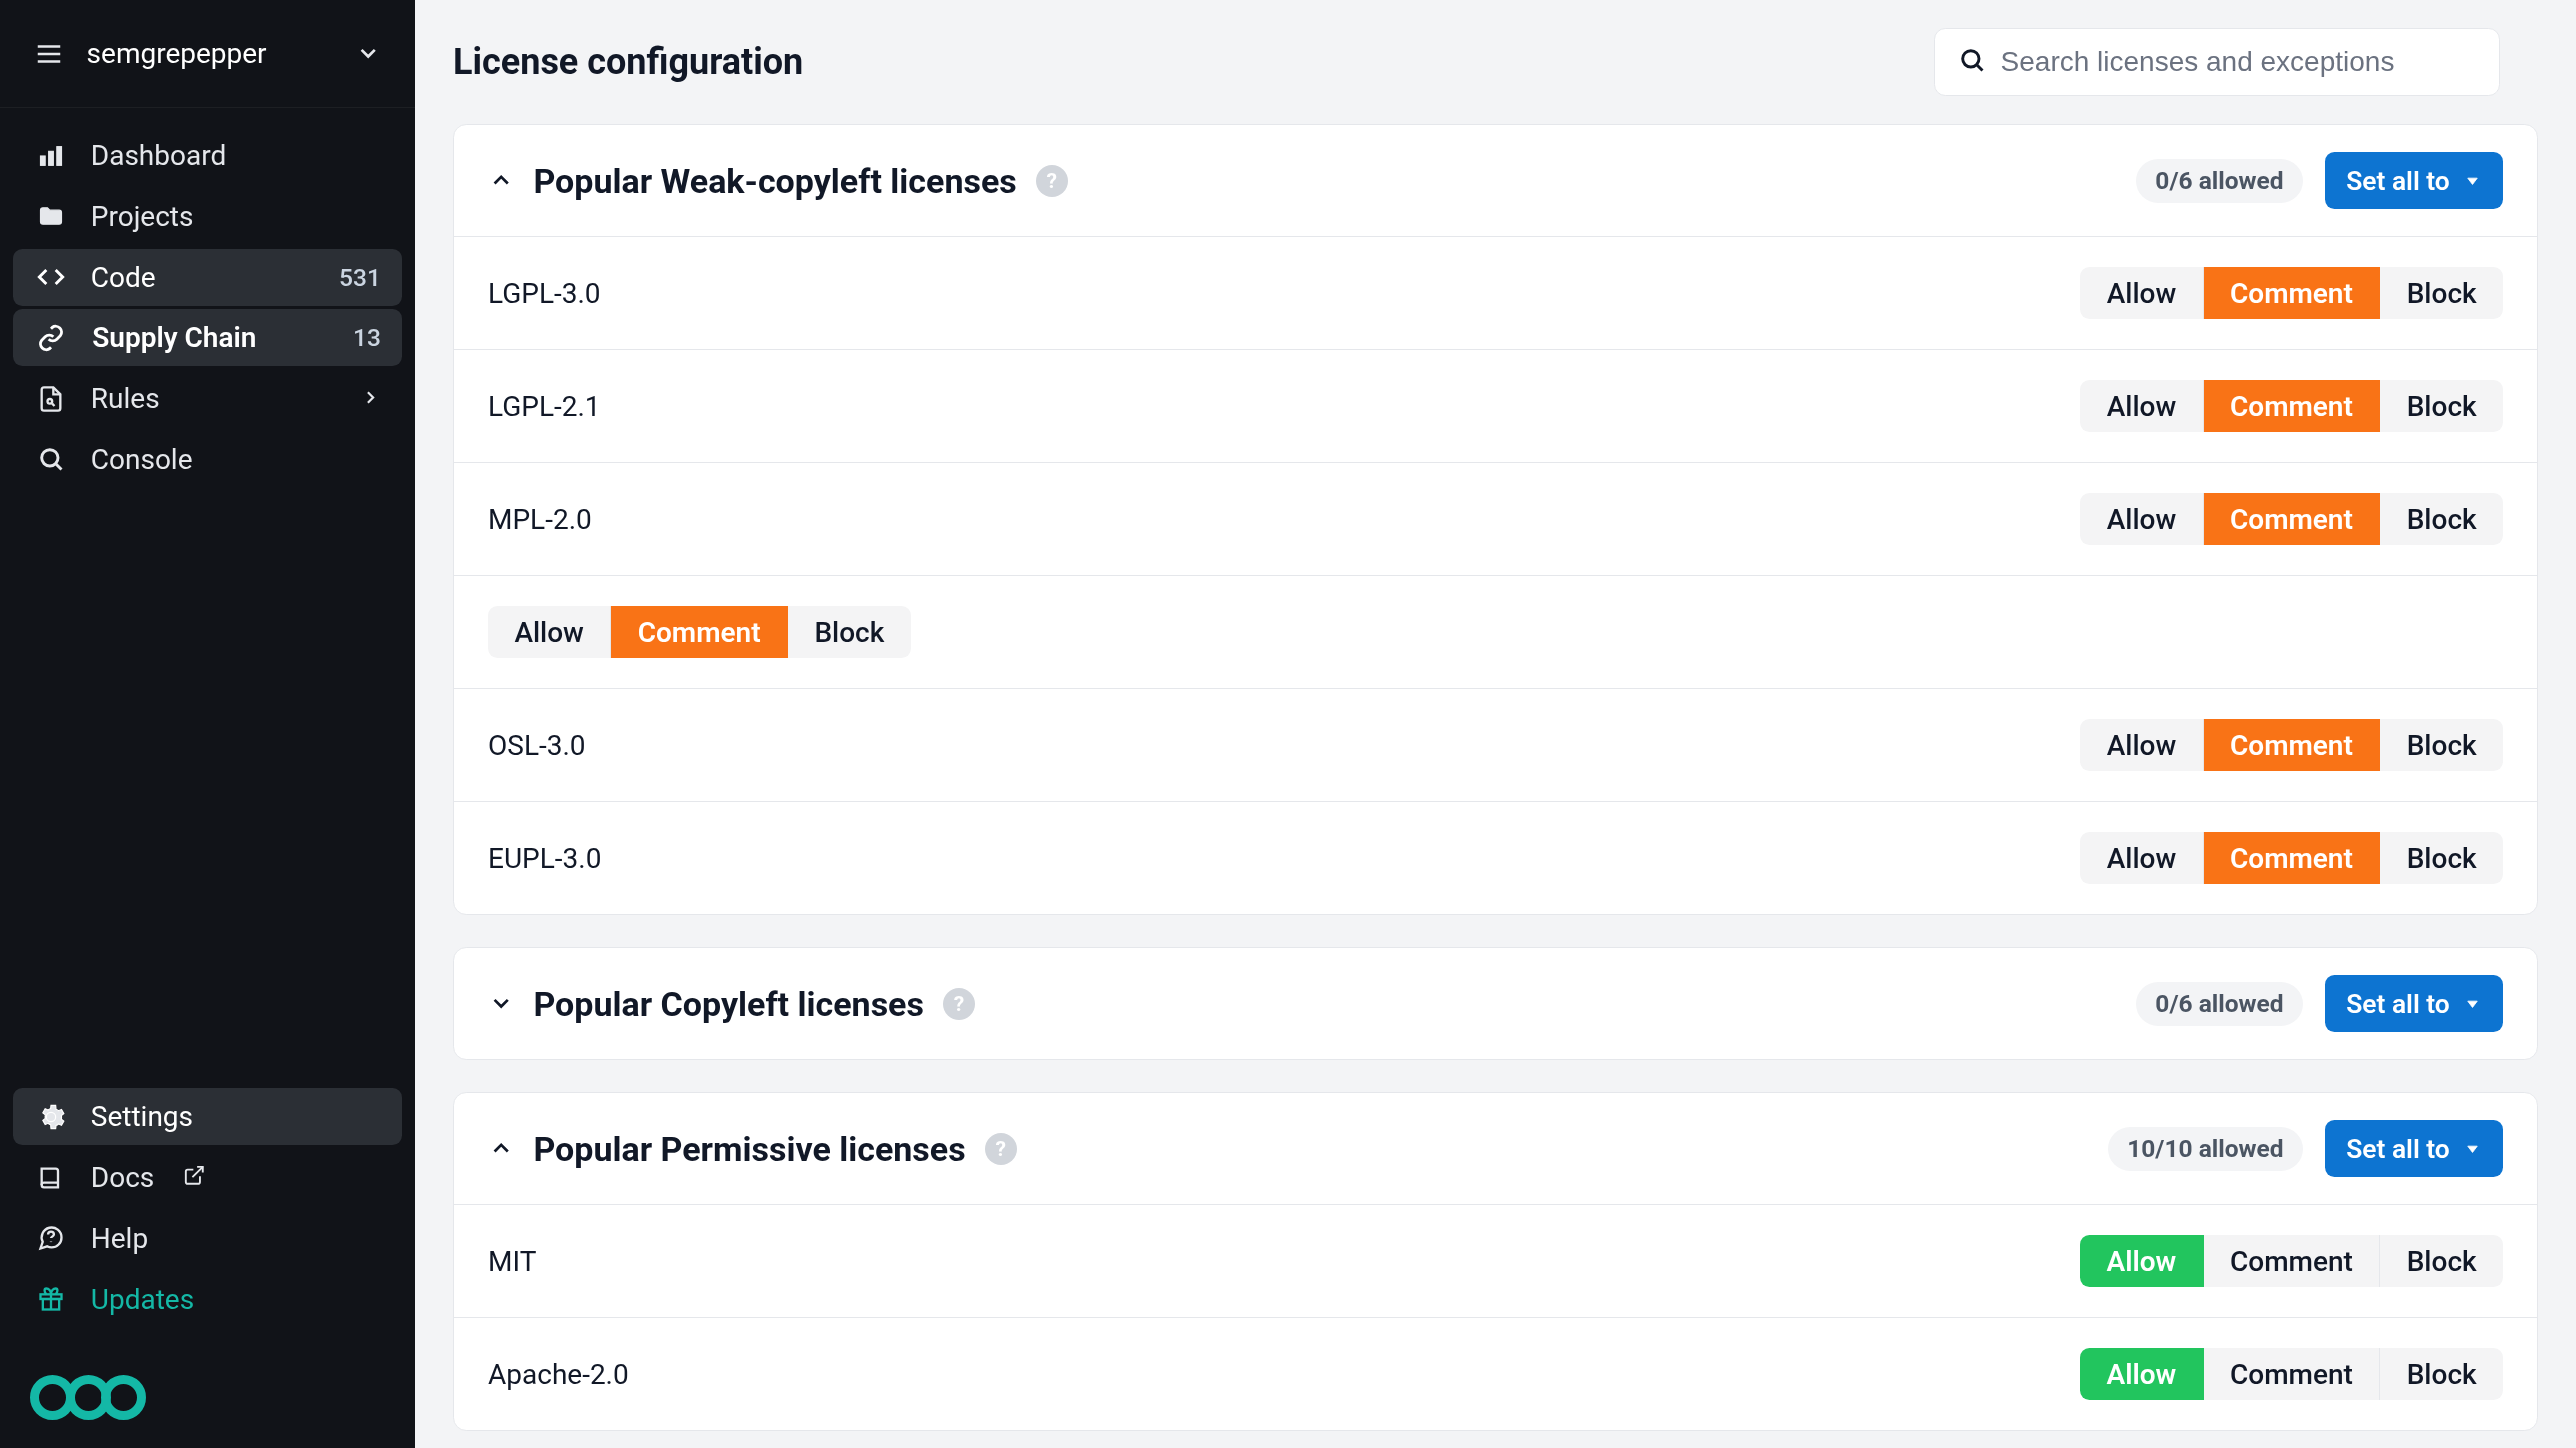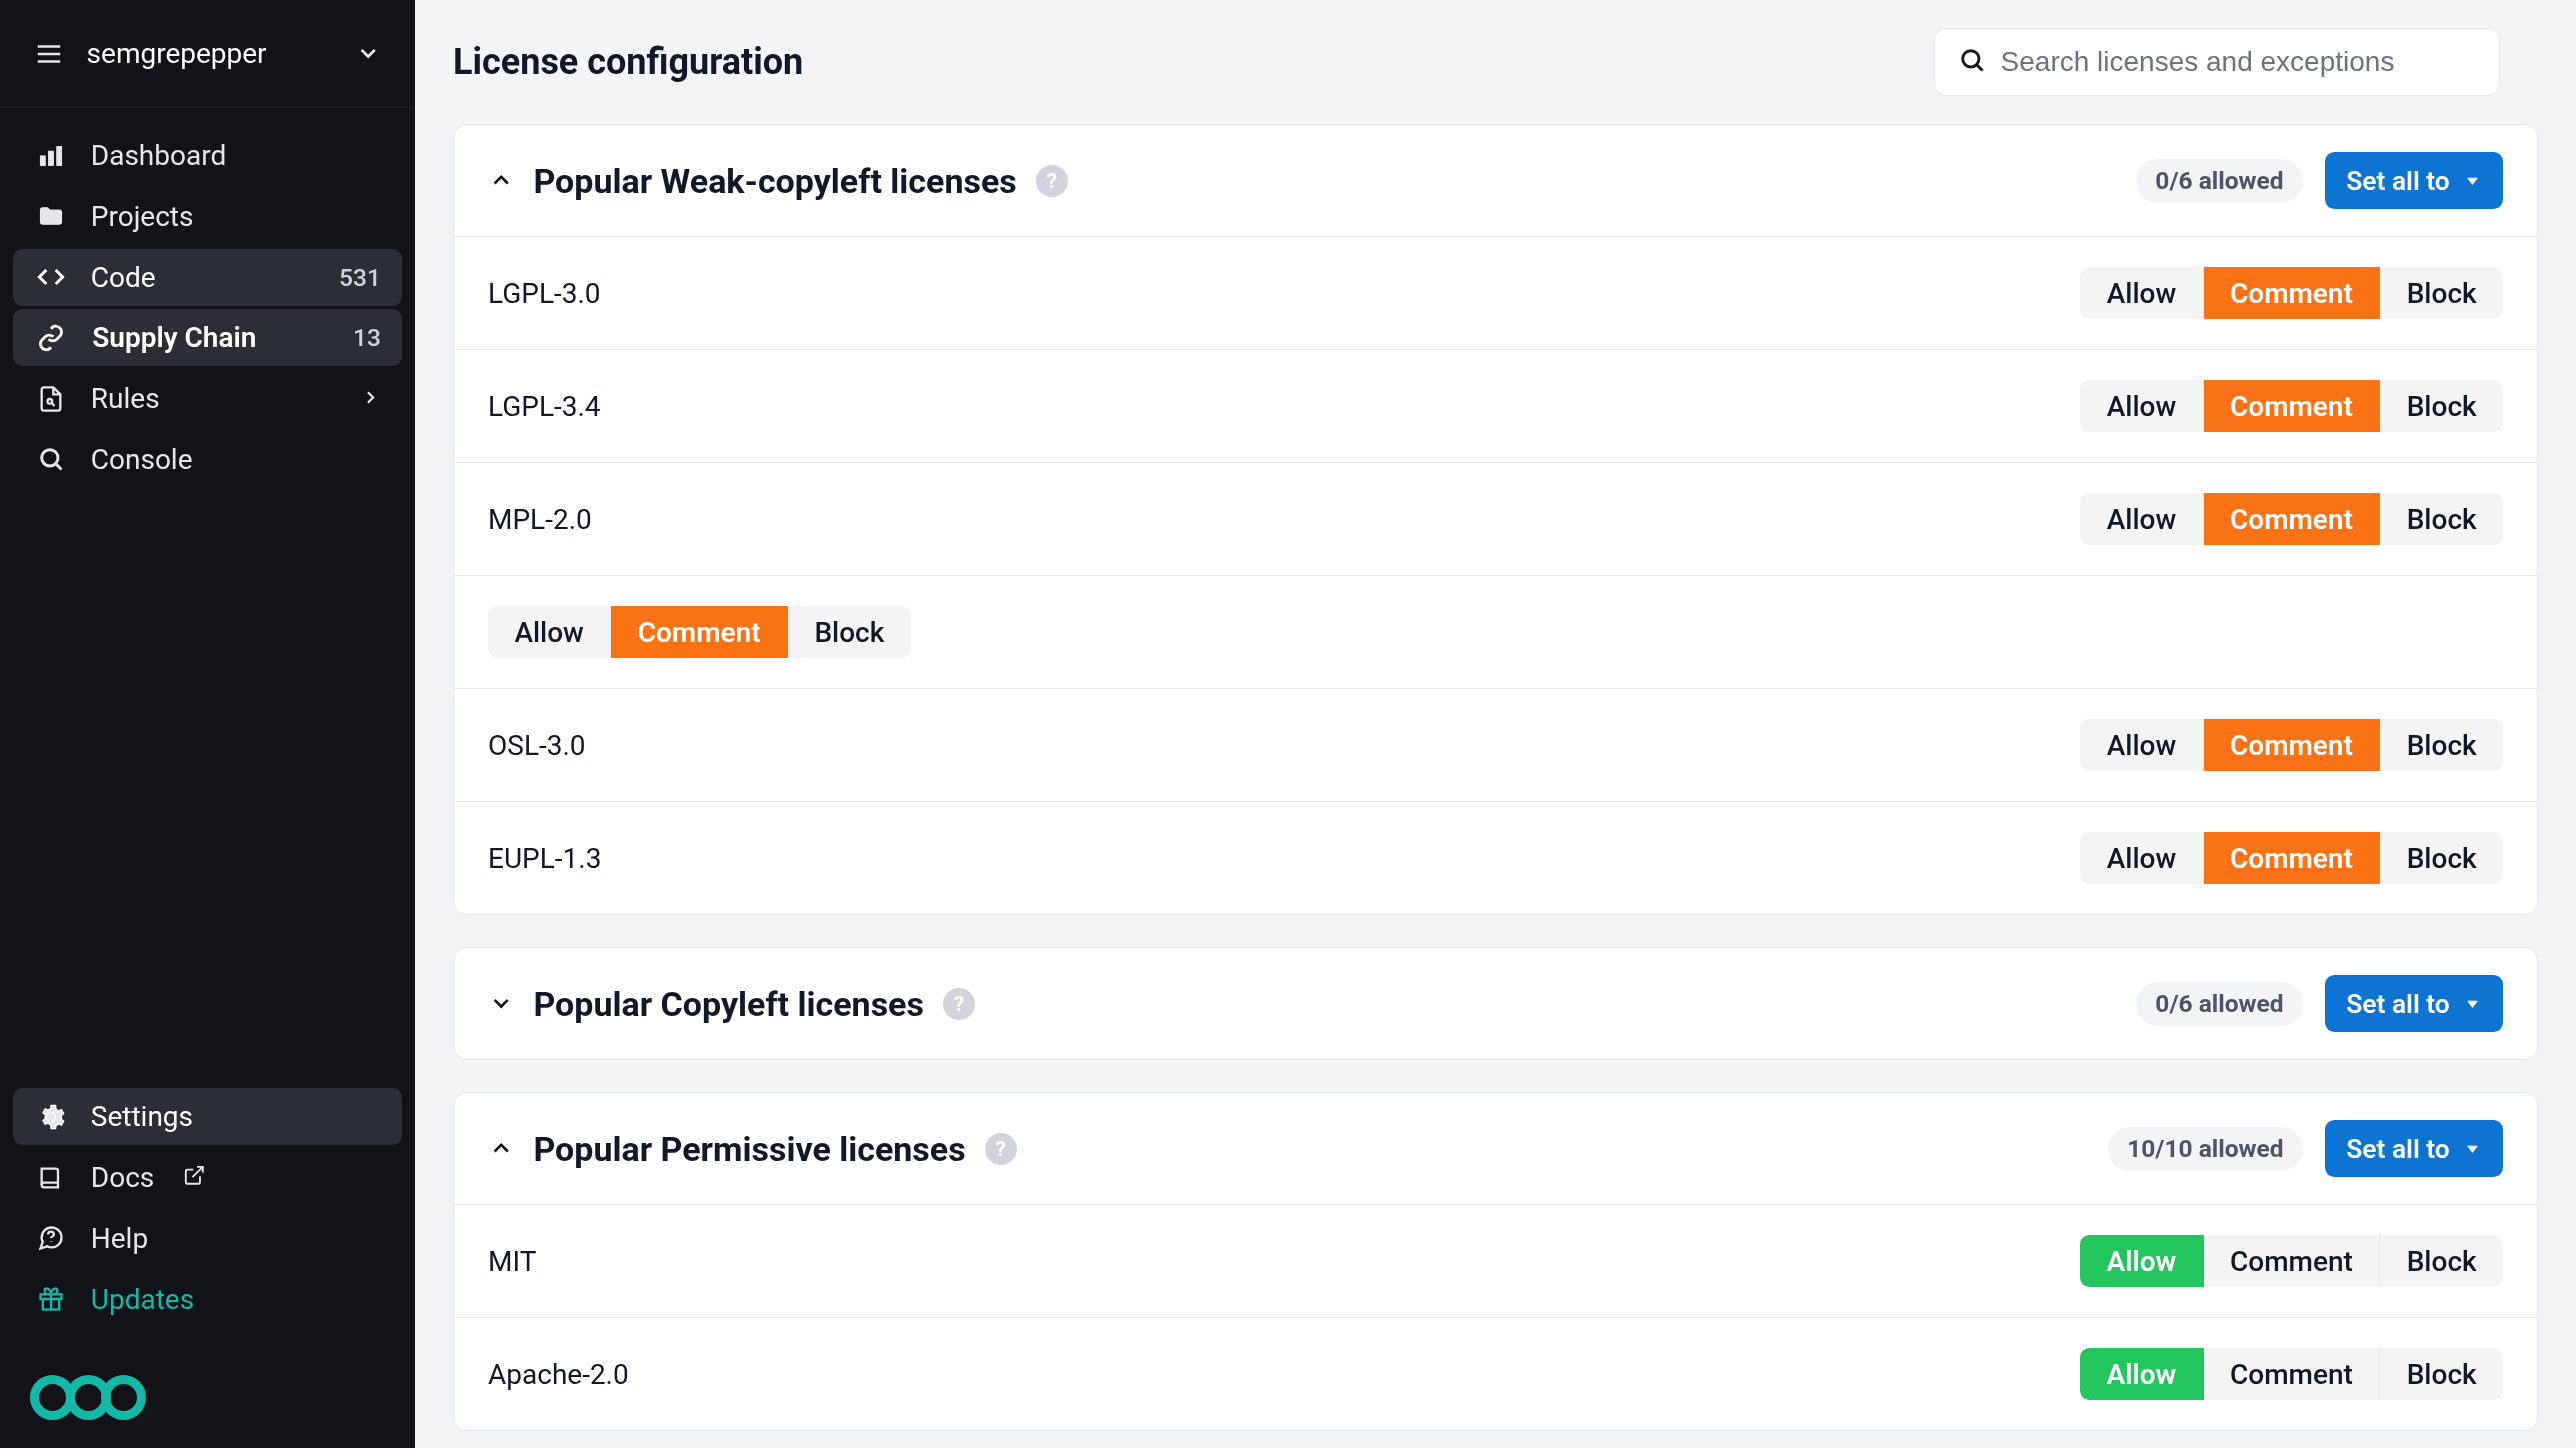--- a/index.html
+++ b/index.html
@@ -318,21 +318,21 @@
           </div>
           <div class="license-row">
             <span class="license-name">LGPL-3.0</span>
             <div class="btn-group">
               <div class="btn-seg">Allow</div>
               <div class="btn-seg comment-active">Comment</div>
               <div class="btn-seg">Block</div>
             </div>
           </div>
           <div class="license-row">
-            <span class="license-name">LGPL-3.4</span>
+            <span class="license-name">LGPL-2.1</span>
             <div class="btn-group">
               <div class="btn-seg">Allow</div>
               <div class="btn-seg comment-active">Comment</div>
               <div class="btn-seg">Block</div>
             </div>
           </div>
           <div class="license-row">
             <span class="license-name">MPL-2.0</span>
             <div class="btn-group">
               <div class="btn-seg">Allow</div>
@@ -349,21 +349,21 @@
           </div>
           <div class="license-row">
             <span class="license-name">OSL-3.0</span>
             <div class="btn-group">
               <div class="btn-seg">Allow</div>
               <div class="btn-seg comment-active">Comment</div>
               <div class="btn-seg">Block</div>
             </div>
           </div>
           <div class="license-row">
-            <span class="license-name">EUPL-1.3</span>
+            <span class="license-name">EUPL-3.0</span>
             <div class="btn-group">
               <div class="btn-seg">Allow</div>
               <div class="btn-seg comment-active">Comment</div>
               <div class="btn-seg">Block</div>
             </div>
           </div>
         </div>
         <div class="card">
           <div class="card-header">
             <span class="expand-btn">

